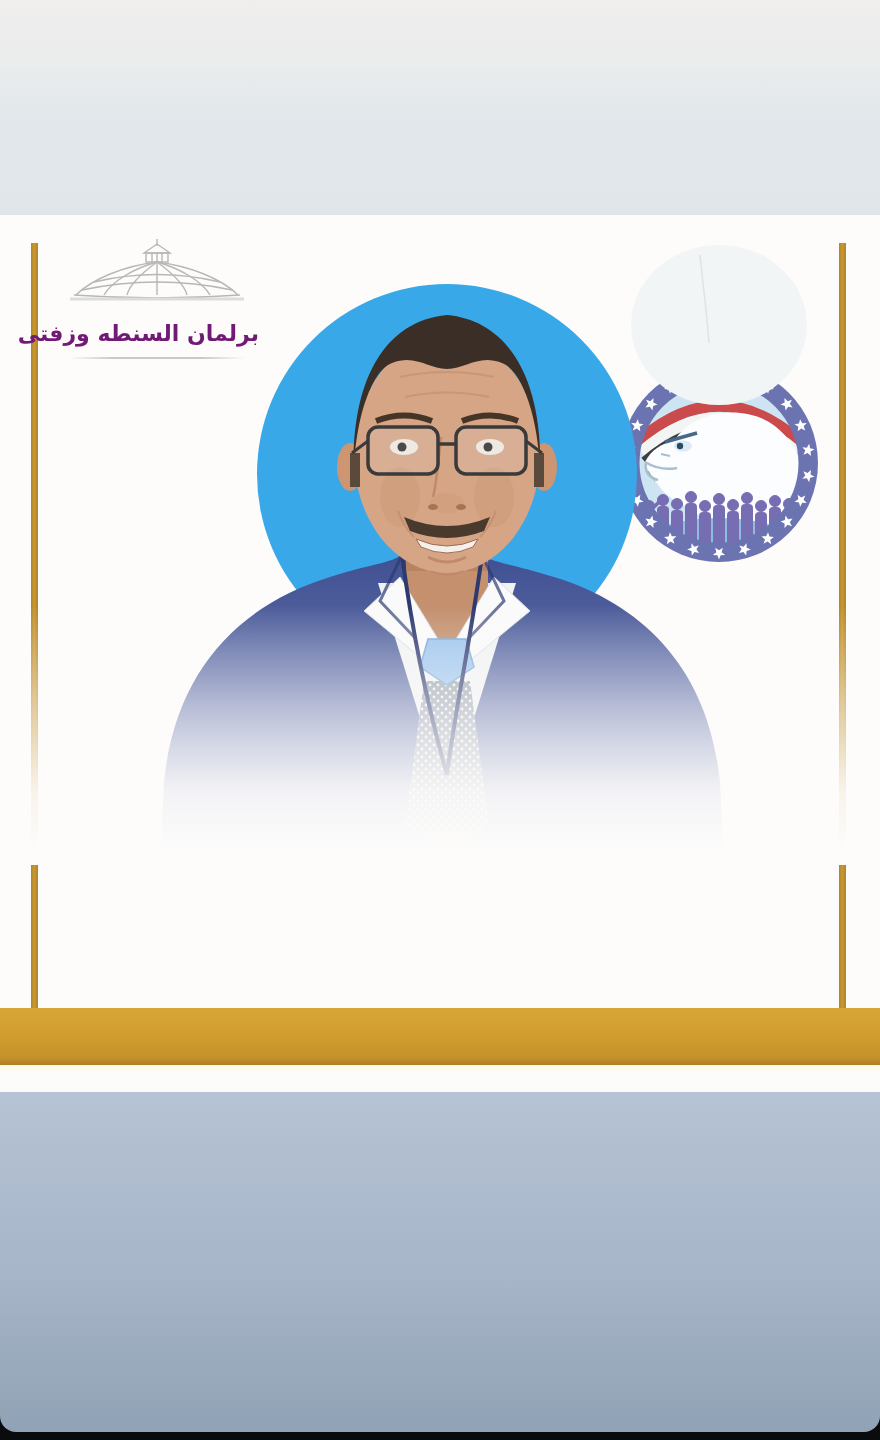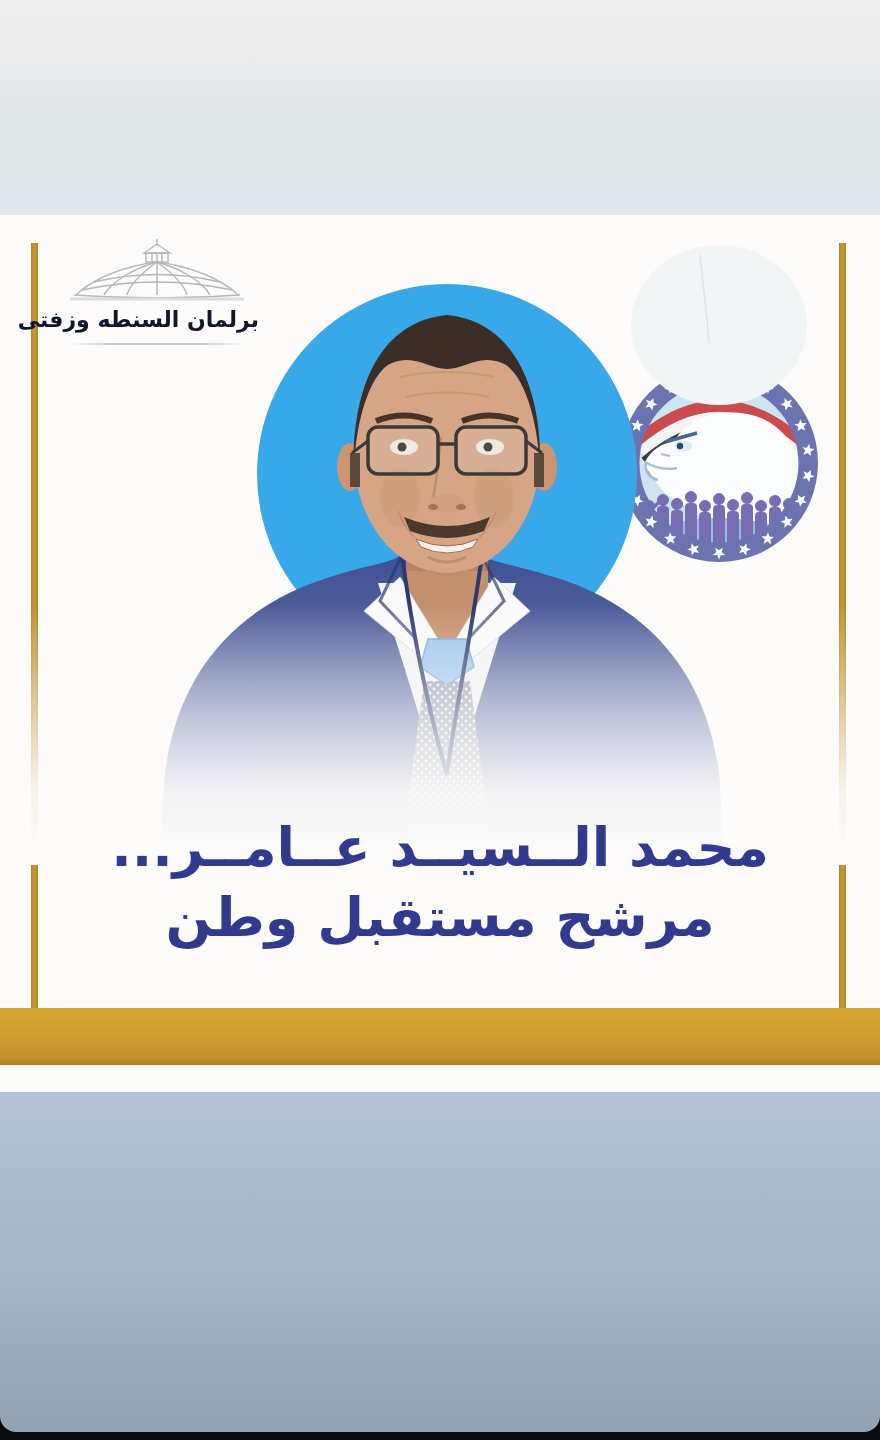--- a/index.html
+++ b/index.html
@@ -21,22 +21,22 @@
   .gold-bar{
     position:absolute;top:28px;width:7px;height:765px;
     background:linear-gradient(90deg,#b1832a,var(--gold-bar,#cf9c33) 45%,#b1832a);
   }
   .gold-bar.left{left:31px;}
   .gold-bar.right{left:839px;}
   
   .parl-logo{position:absolute;left:55px;top:22px;width:204px;z-index:3;text-align:center;}
   .parl-logo svg{display:block;margin:0 auto;}
   .parl-label{
-    direction:rtl;font-size:22px;font-weight:600;color:#0f172a;
-    letter-spacing:0;line-height:1.2;margin-top:4px;white-space:nowrap;
+    direction:rtl;font-size:22px;font-weight:600;color:#701a75;
+    letter-spacing:0;line-height:1.2;margin-top:18px;white-space:nowrap;
   }
   .parl-rule{
     height:2px;width:176px;margin:10px auto 0 auto;border-radius:2px;
     background:linear-gradient(90deg,rgba(190,190,190,0),#c9c9c9 25%,#c9c9c9 75%,rgba(190,190,190,0));
   }
   
   .portrait-svg{position:absolute;left:0;top:0;width:880px;height:800px;z-index:2;}
   .badge-svg{position:absolute;left:617px;top:141px;width:204px;height:216px;z-index:1;}
   .fade-overlay{
     position:absolute;left:0;top:390px;width:880px;height:260px;z-index:4;
@@ -249,22 +249,18 @@
           <rect x="456" y="212" width="70" height="47" rx="10" stroke-width="3.5"></rect>
           <line x1="438" y1="229" x2="456" y2="229" stroke-width="3.5"></line>
           <line x1="368" y1="226" x2="352" y2="238" stroke-width="3"></line>
           <line x1="526" y1="226" x2="542" y2="238" stroke-width="3"></line>
         </g>
       </g>
     </svg>
 
     <div class="fade-overlay"></div>
 
-    <div class="name-block" dir="rtl">
-      <div class="name-line1">محمد الــسيــد عــامــر...</div>
-      <div class="name-line2">مرشح مستقبل وطن</div>
-    </div>
   </div>
 
   <div class="gold-band"></div>
   <div class="white-strip"></div>
   <div class="band-bottom"></div>
 </div>
 
 </body></html>

